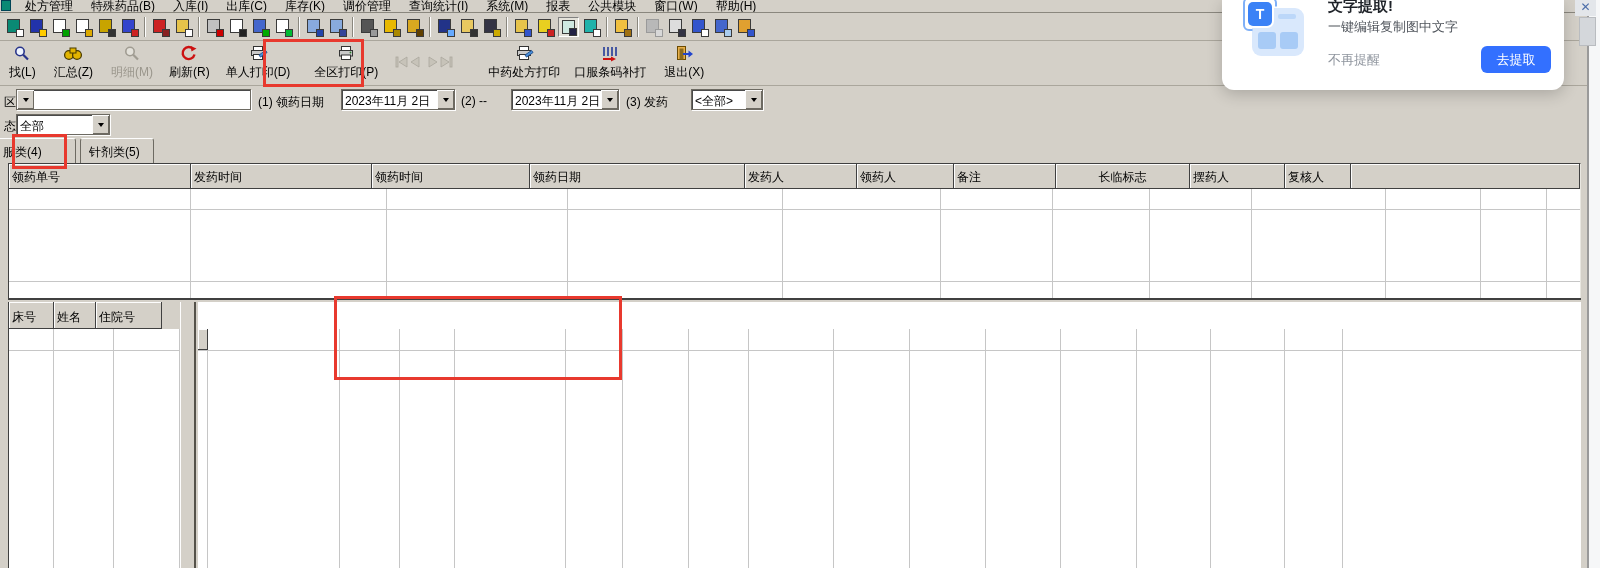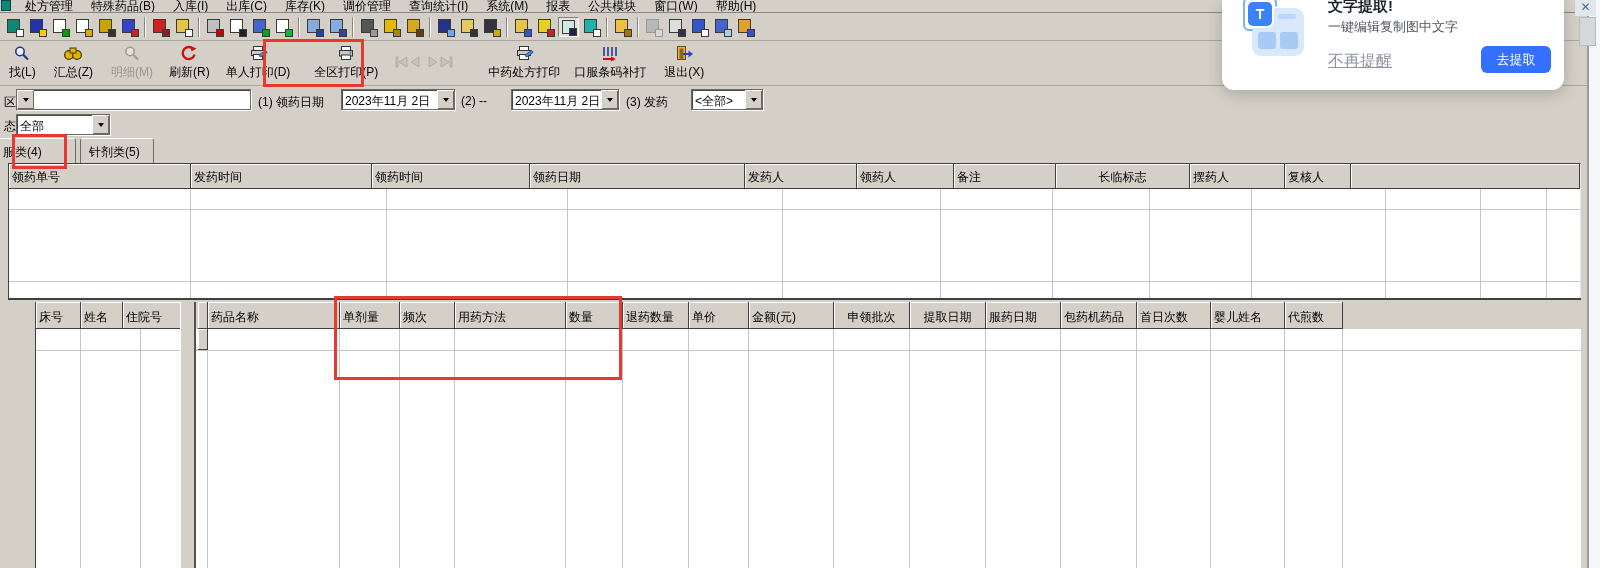--- a/index.html
+++ b/index.html
@@ -55,21 +55,21 @@
   .gcell.fill { flex:1; }
   .gbody { position:relative; background:#fff; overflow:hidden; }
   .vline { position:absolute; top:0; bottom:0; width:1px; background:#c6c6c6; }
   .hline { position:absolute; left:0; right:0; height:1px; background:#c6c6c6; }
 
   #grid1 { left:8px; top:163px; width:1573px; height:136px; }
   #grid1 .ghead { height:25px; }
   #grid1 .gbody { height:109px; }
 
   #grid2 { position:absolute; left:8px; top:298px; width:1573px; height:270px; border-top:2px solid #404040; }
-  .pane-left { position:absolute; left:0; top:2px; width:172px; bottom:0; background:#fff; border-left:1px solid #404040;margin-left:27px; }
+  .pane-left { position:absolute; left:0; top:2px; width:172px; bottom:0; background:#fff; border-left:1px solid #404040; }
   .splitter { position:absolute; left:172px; top:2px; width:16px; bottom:0; background:#d4d0c8; border-left:1px solid #fdfdfd; border-right:2px solid #55524a; }
   .pane-right { position:absolute; left:190px; top:2px; right:0; bottom:0; background:#fff; }
   #grid2 .ghead { height:27px; }
   #grid2 .gcell { padding-top:7px; }
   #grid2 .gbody { position:absolute; left:0; right:0; top:27px; bottom:0; }
   .rowind { position:absolute; left:0; top:0; width:10px; height:21px; background:#d4d0c8; border-right:1px solid #404040; border-bottom:1px solid #404040; box-shadow:inset 1px 1px 0 #fdfdfd; }
 
   
   .rrect { position:absolute; border:3px solid #e8392e; z-index:40; pointer-events:none; }
   #rrect-print { left:263px; top:39px; width:101px; height:48px; }
@@ -80,21 +80,21 @@
   .popup { position:absolute; left:1222px; top:0; width:342px; height:90px; background:#fff; border-radius:0 0 12px 12px; box-shadow:0 4px 16px rgba(0,0,0,.2); z-index:50; }
   .p-icon { position:absolute; left:26px; top:2px; width:60px; height:54px; }
   .p-icon .base { position:absolute; left:4px; top:6px; width:52px; height:48px; background:#d9e8fc; border-radius:9px; }
   .p-icon .tbox { position:absolute; left:0; top:0; width:24px; height:24px; background:#3b82f6; border-radius:5px; color:#fff; font-weight:bold; font-size:14px; text-align:center; line-height:24px; box-shadow:0 0 0 2px #fff; }
   .p-icon .bk { position:absolute; left:-5px; top:-5px; width:34px; height:34px; border:2px solid #7fb0f7; border-radius:6px; clip-path:polygon(0 0,100% 0,100% 28%,72% 28%,72% 72%,28% 72%,28% 100%,0 100%); }
   .p-icon .ln { position:absolute; left:30px; top:12px; width:18px; height:5px; background:#bcd7f9; border-radius:2px; }
   .p-icon .b1 { position:absolute; left:10px; top:30px; width:18px; height:17px; background:#a8cbf6; border-radius:3px; }
   .p-icon .b2 { position:absolute; left:32px; top:30px; width:18px; height:17px; background:#a8cbf6; border-radius:3px; }
   .p-title { position:absolute; left:106px; top:-3px; font-size:15px; font-weight:bold; color:#1f2329; white-space:nowrap; }
   .p-sub { position:absolute; left:106px; top:18px; font-size:13px; color:#51565d; white-space:nowrap; }
-  .p-dismiss { position:absolute; left:106px; top:51px; font-size:16px; color:#8f959e; text-decoration:underline; cursor:pointer; }
+  .p-dismiss { position:absolute; left:106px; top:51px; font-size:13px; color:#8f959e; cursor:pointer; }
   .p-action { position:absolute; right:13px; top:46px; width:70px; height:27px; background:#3370ff; color:#fff; font-size:13px; border-radius:6px; display:flex; align-items:center; justify-content:center; cursor:pointer; }
 
   
   .page-strip { position:absolute; right:0; top:0; width:9px; height:568px; background:#f6f7f8; z-index:45; }
   .close-x { position:absolute; left:1575px; top:0; width:21px; height:16px; background:#e3e6ea; color:#4a6ca8; font-size:12px; font-weight:bold; text-align:center; line-height:15px; z-index:60; cursor:pointer; }
   .sb-thumb { position:absolute; left:1579px; top:17px; width:17px; height:29px; background:#d4d7db; border:1px solid #b9bcc0; z-index:46; }
 </style>
 </head>
 <body>
 
@@ -427,38 +427,20 @@
         </div>
       <div class="gbody">
           <i class="vline" style="left: 44px;"></i>
           <i class="vline" style="left: 104px;"></i>
           <i class="vline" style="left: 170px;"></i>
           <i class="hline" style="top: 21px;"></i>
         </div>
     </div>
     <div class="splitter"></div>
     <div class="pane-right">
-      <div class="ghead">
-          <div class="gcell" style="width: 10px;"></div>
-          <div class="gcell" style="width: 132px;">药品名称</div>
-          <div class="gcell" style="width: 60px;">单剂量</div>
-          <div class="gcell" style="width: 55px;">频次</div>
-          <div class="gcell" style="width: 111px;">用药方法</div>
-          <div class="gcell" style="width: 57px;">数量</div>
-          <div class="gcell" style="width: 66px;">退药数量</div>
-          <div class="gcell" style="width: 60px;">单价</div>
-          <div class="gcell" style="width: 85px;">金额(元)</div>
-          <div class="gcell" style="width: 76px; text-align: center;">申领批次</div>
-          <div class="gcell" style="width: 76px; text-align: center;">提取日期</div>
-          <div class="gcell" style="width: 75px;">服药日期</div>
-          <div class="gcell" style="width: 76px;">包药机药品</div>
-          <div class="gcell" style="width: 74px;">首日次数</div>
-          <div class="gcell" style="width: 74px;">婴儿姓名</div>
-          <div class="gcell" style="width: 58px;">代煎数</div>
-        </div>
       <div class="gbody">
           <i class="vline" style="left: 9px;"></i>
           <i class="vline" style="left: 141px;"></i>
           <i class="vline" style="left: 201px;"></i>
           <i class="vline" style="left: 256px;"></i>
           <i class="vline" style="left: 367px;"></i>
           <i class="vline" style="left: 424px;"></i>
           <i class="vline" style="left: 490px;"></i>
           <i class="vline" style="left: 550px;"></i>
           <i class="vline" style="left: 635px;"></i>

